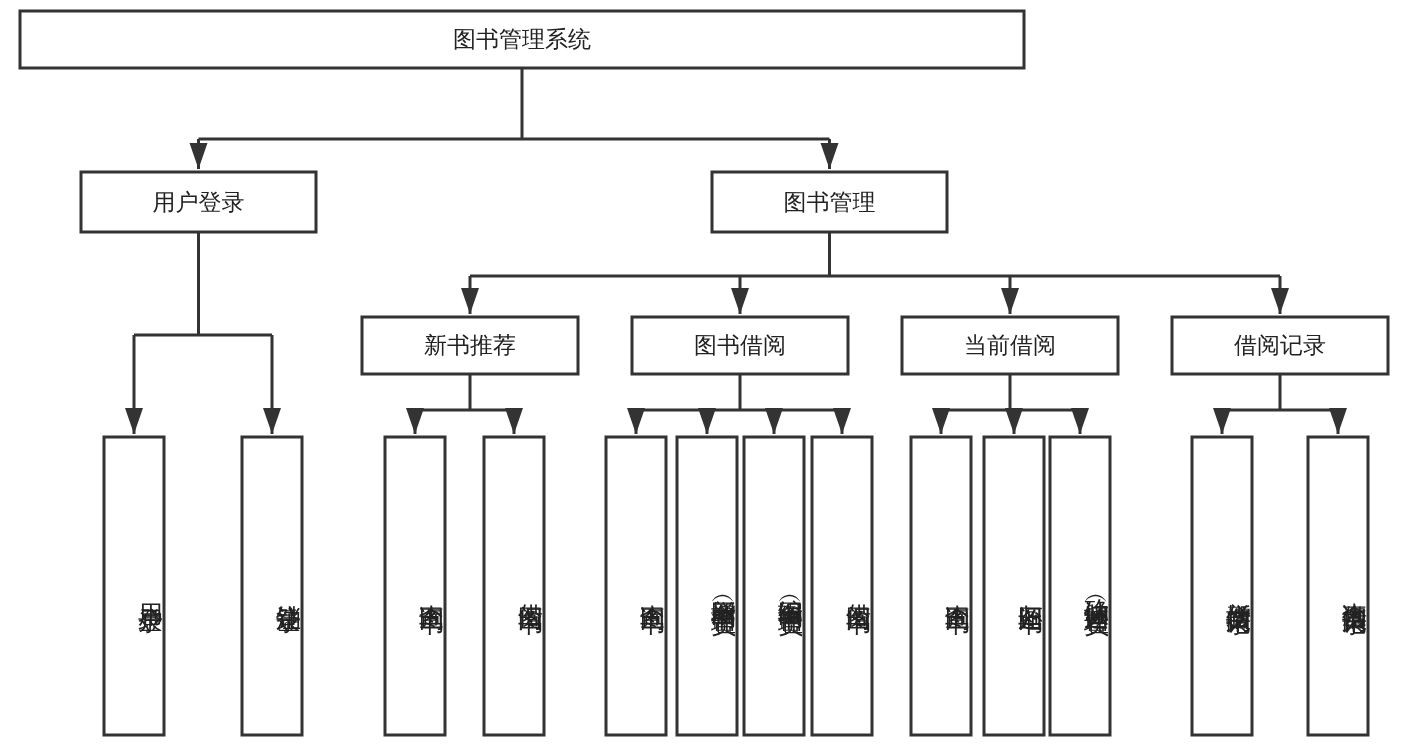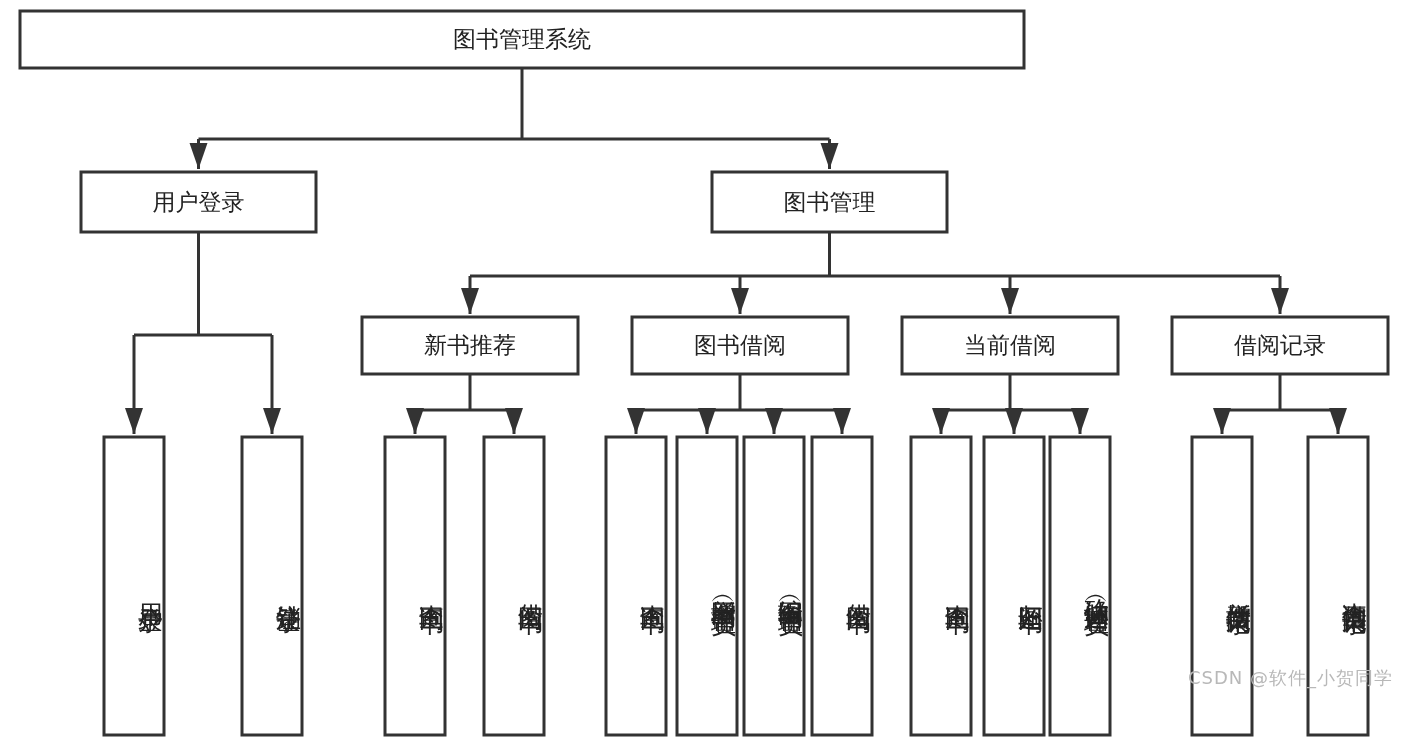--- a/index.html
+++ b/index.html
@@ -216,15 +216,14 @@
       <div class="leaf-label" style="left: 677px; top: 451px; width: 60px; height: 274px;">新增图书（管理员）</div>
       <div class="leaf-label" style="left: 744px; top: 451px; width: 60px; height: 274px;">编辑图书（管理员）</div>
       <div class="leaf-label" style="left: 812px; top: 451px; width: 60px; height: 274px;">借阅图书</div>
       <div class="leaf-label" style="left: 911px; top: 451px; width: 60px; height: 274px;">查询图书</div>
       <div class="leaf-label" style="left: 984px; top: 451px; width: 60px; height: 274px;">归还图书</div>
       <div class="leaf-label" style="left: 1050px; top: 451px; width: 60px; height: 274px;">确认归还（管理员）</div>
       <div class="leaf-label" style="left: 1192px; top: 451px; width: 60px; height: 274px;">新增借阅记录</div>
       <div class="leaf-label" style="left: 1308px; top: 451px; width: 60px; height: 274px;">查询借阅记录</div>
     </div>
 
-  <div class="watermark">CSDN @软件_小贺同学</div>
 
 </div>
 
 </body></html>

